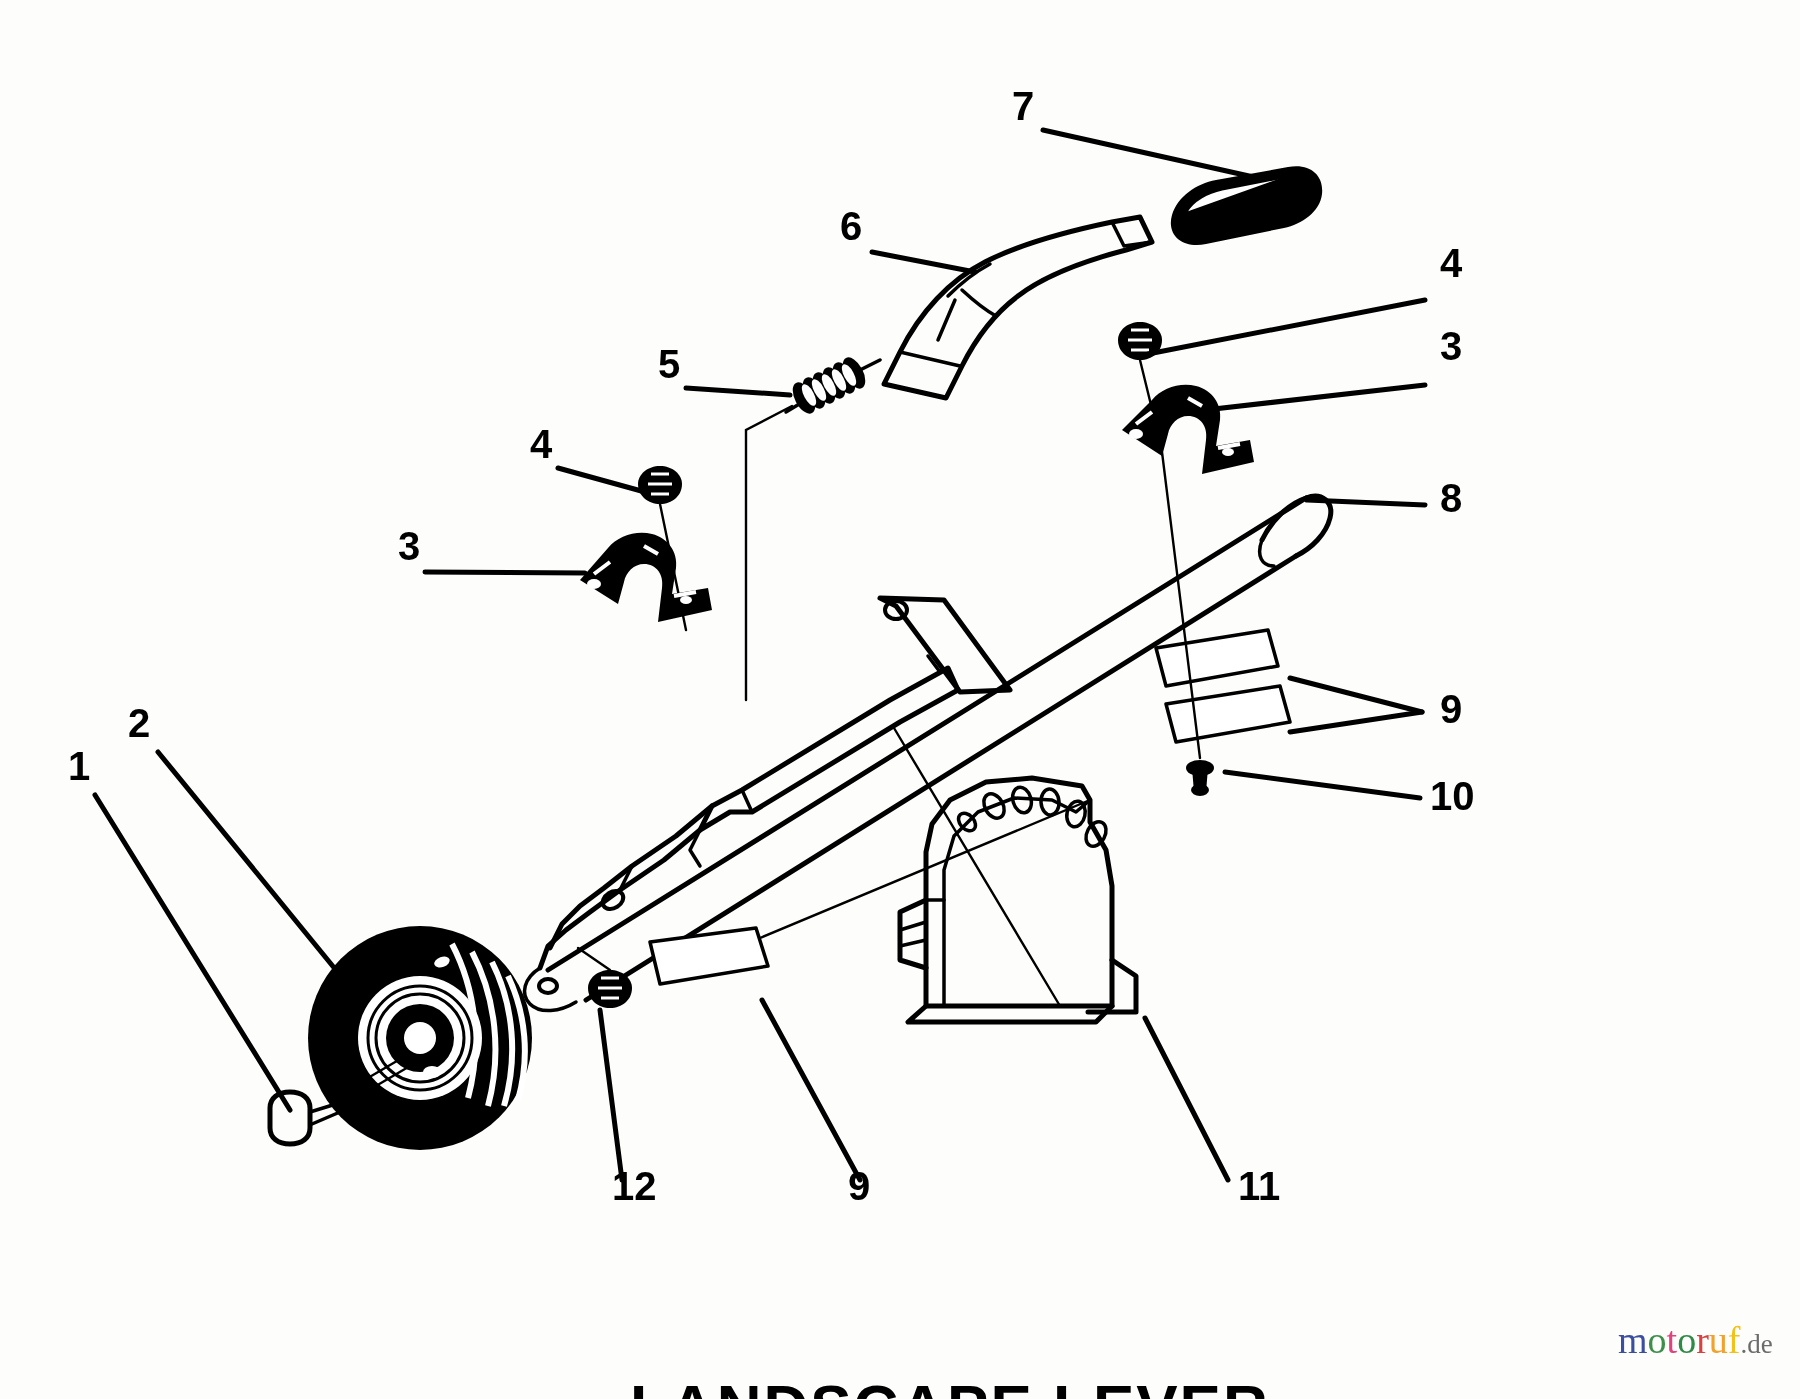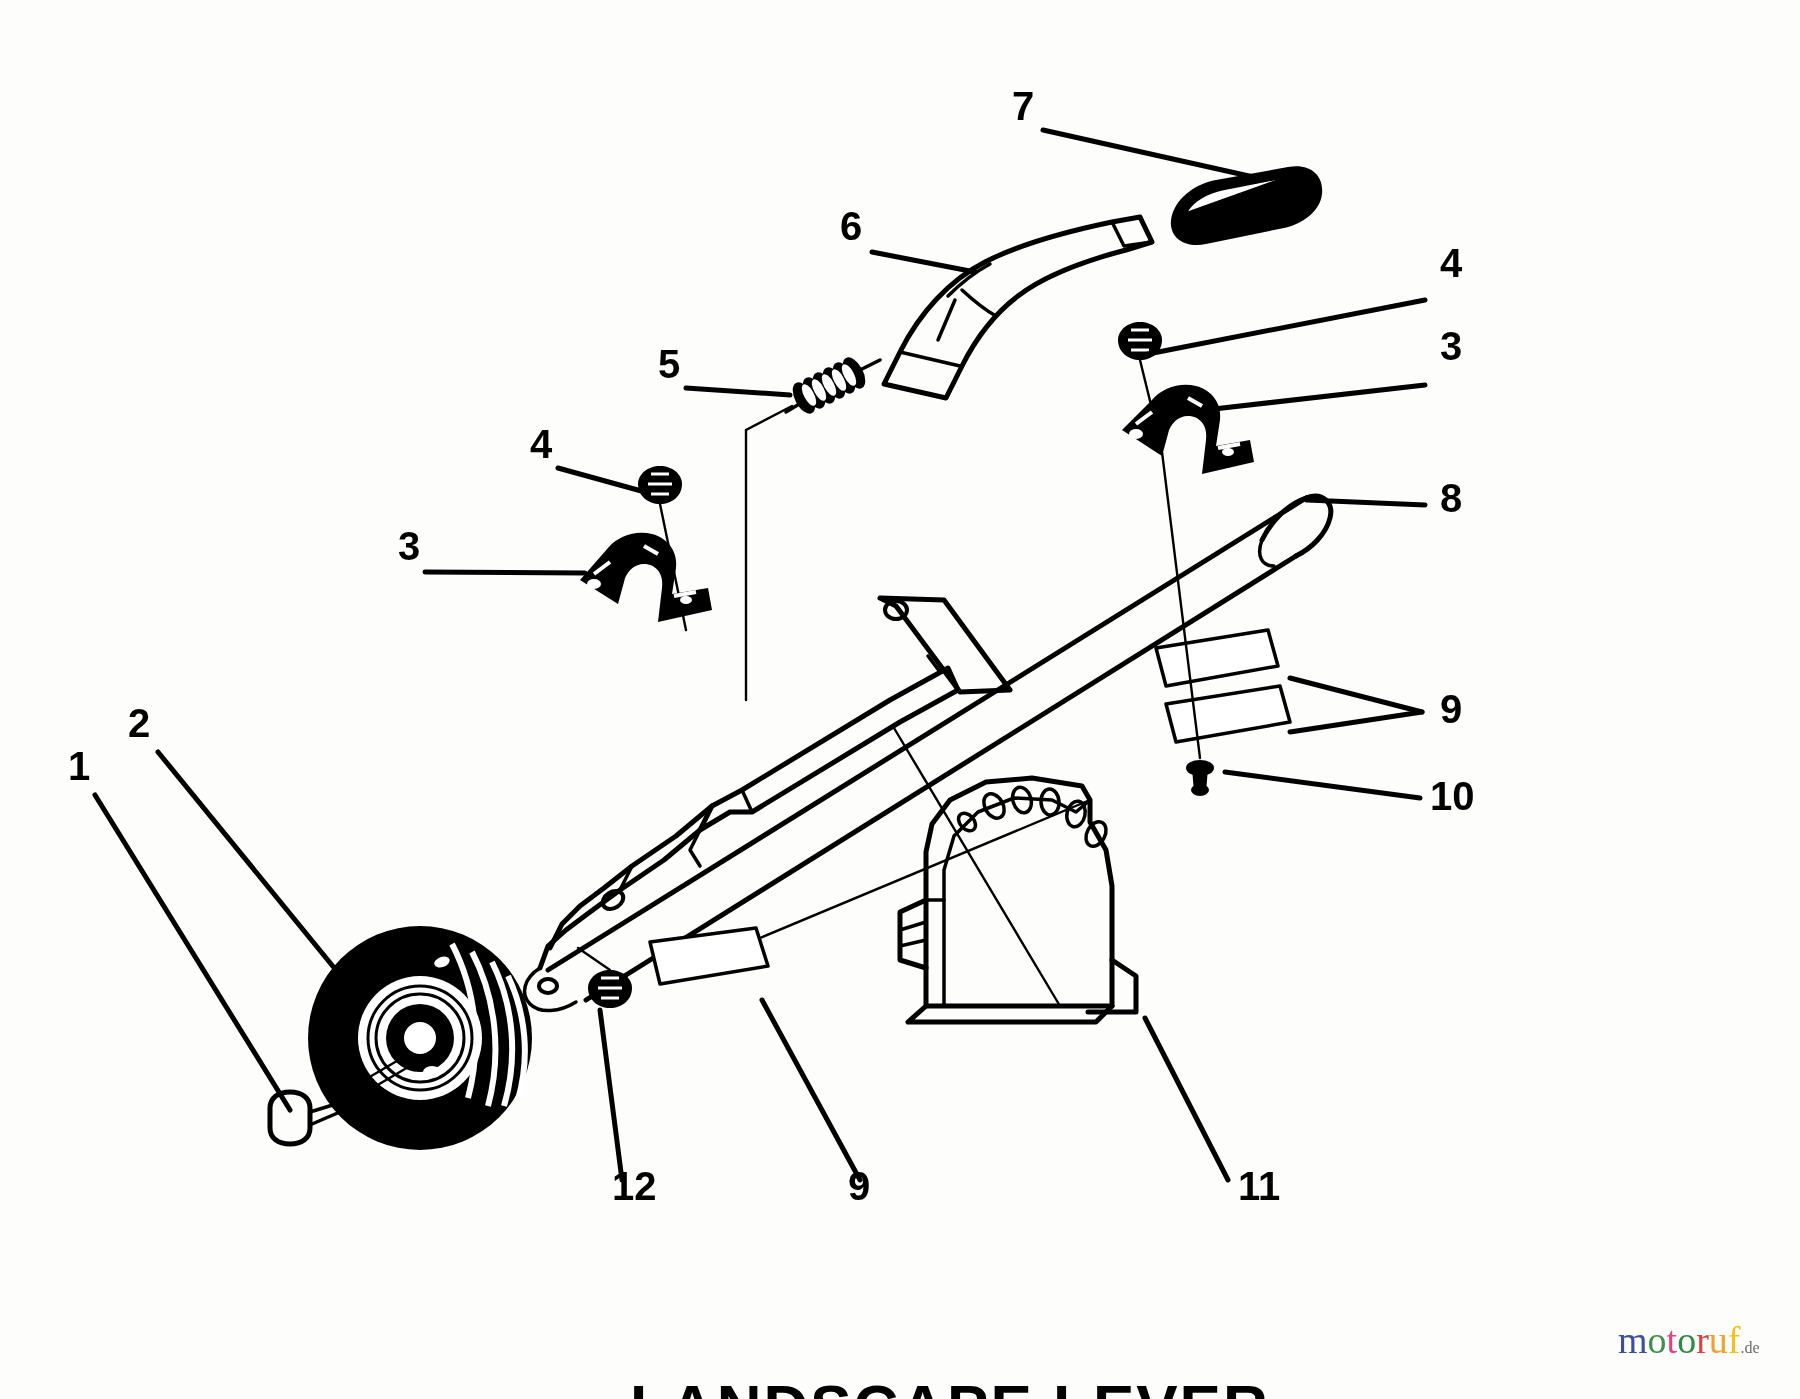--- a/index.html
+++ b/index.html
@@ -5,21 +5,21 @@
   html,body{margin:0;padding:0;background:#ffffff;}
   body{width:1800px;height:1399px;position:relative;overflow:hidden;
        font-family:"Liberation Sans",sans-serif;background:#fdfdfb;}
   #stage{position:absolute;inset:0;width:1800px;height:1399px;}
   svg#diagram{position:absolute;left:0;top:0;width:1800px;height:1399px;display:block;}
   .callout{font-family:"Liberation Sans",sans-serif;font-size:40px;font-weight:700;fill:#000;}
   .titletxt{font-family:"Liberation Sans",sans-serif;font-size:62px;font-weight:700;fill:#000;letter-spacing:2px;}
   .wm-wrap{position:absolute;left:1618px;top:1318px;font-size:38px;font-weight:400;
            font-family:"Liberation Serif",serif;letter-spacing:0px;white-space:nowrap;}
   .wm-wrap span{display:inline-block;}
-  .wm-de{font-size:16px;}
+  .wm-de{font-size:27px;}
   .titleclip{position:absolute;left:0;top:1374px;width:1800px;height:25px;overflow:hidden;}
   .titleinner{position:absolute;left:0;top:-4px;width:1800px;height:80px;}
 </style>
 </head>
 <body>
 
 <div id="stage">
 
   <svg id="diagram" viewBox="0 0 1800 1399">
     <defs>

